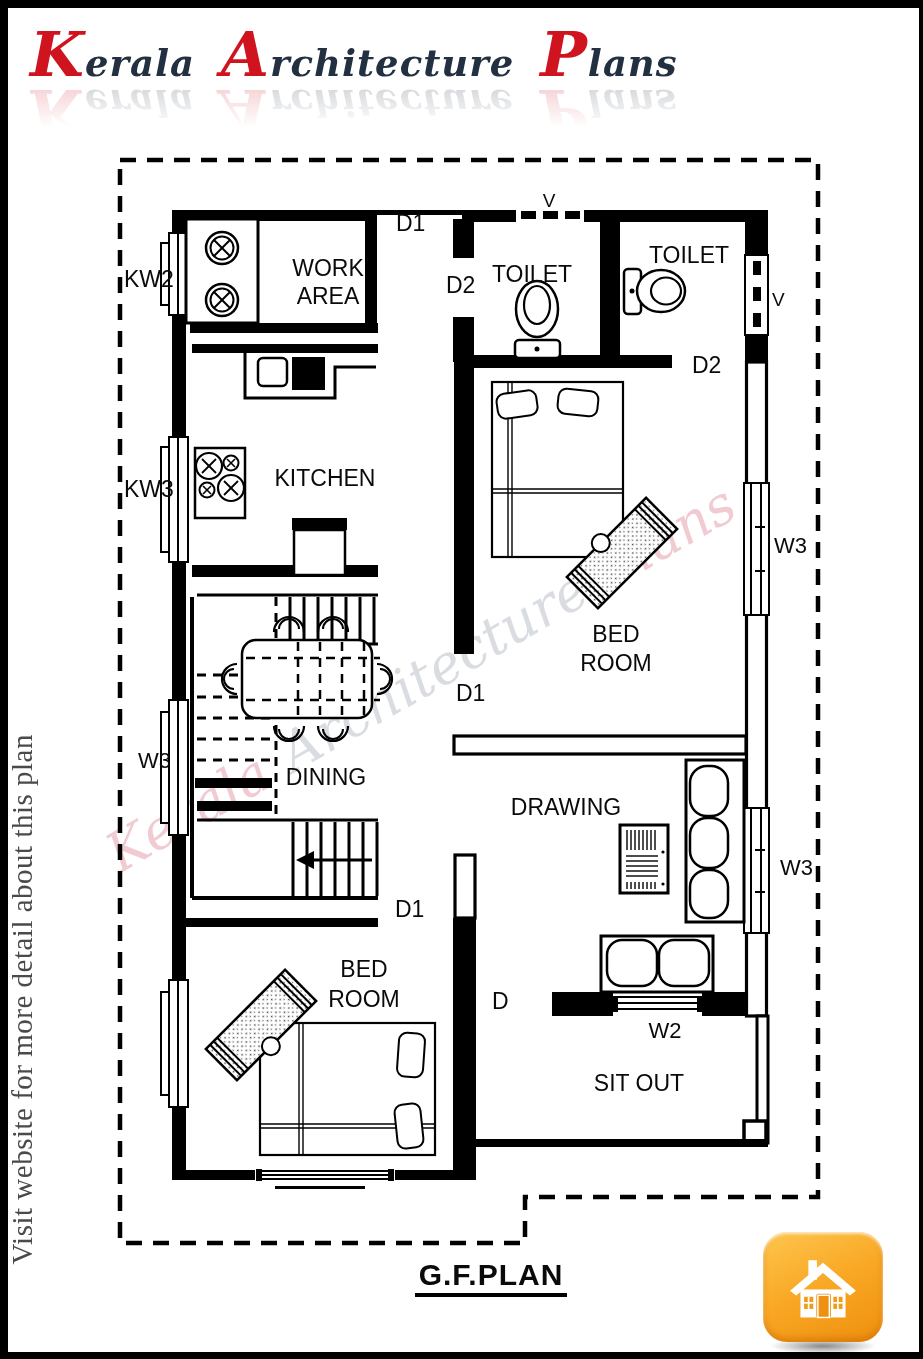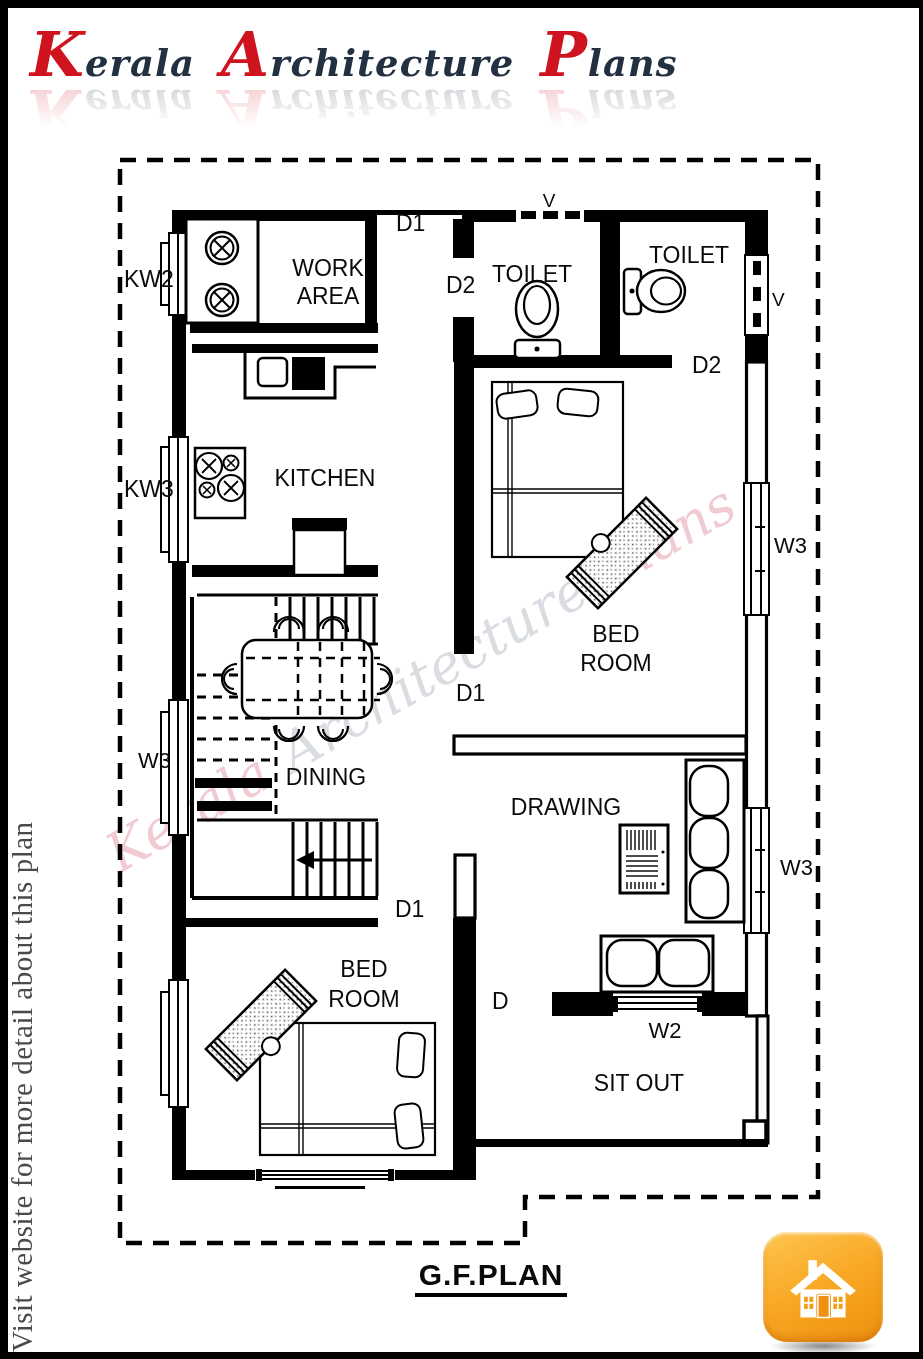--- a/index.html
+++ b/index.html
@@ -1,17 +1,17 @@
 <!DOCTYPE html>
 <html><head>
 <meta charset="utf-8">
 <style>
   html,body{margin:0;padding:0;background:#e8e8e8;}
   #stage{position:relative;width:923px;height:1359px;background:#fff;overflow:hidden;
-         font-family:"Liberation Sans",sans-serif;}
+         font-family:"Liberation Sans",sans-serif;text-align:right;}
   
   #frame{position:absolute;inset:0;border-style:solid;border-color:#000;
          border-width:8px 4px 7px 8px;pointer-events:none;z-index:40;}
   
   #header{position:absolute;left:30px;top:18px;z-index:30;white-space:nowrap;}
   .hline{font-family:"DejaVu Serif",serif;font-style:italic;letter-spacing:1px;}
   .hword{margin-right:26px;}
   .hinit{font-size:62px;color:#cf1420;font-weight:bold;}
   .hrest{font-size:37px;color:#223042;font-weight:bold;}
   #header .reflect{transform:scaleY(-1);opacity:.25;margin-top:-16px;

